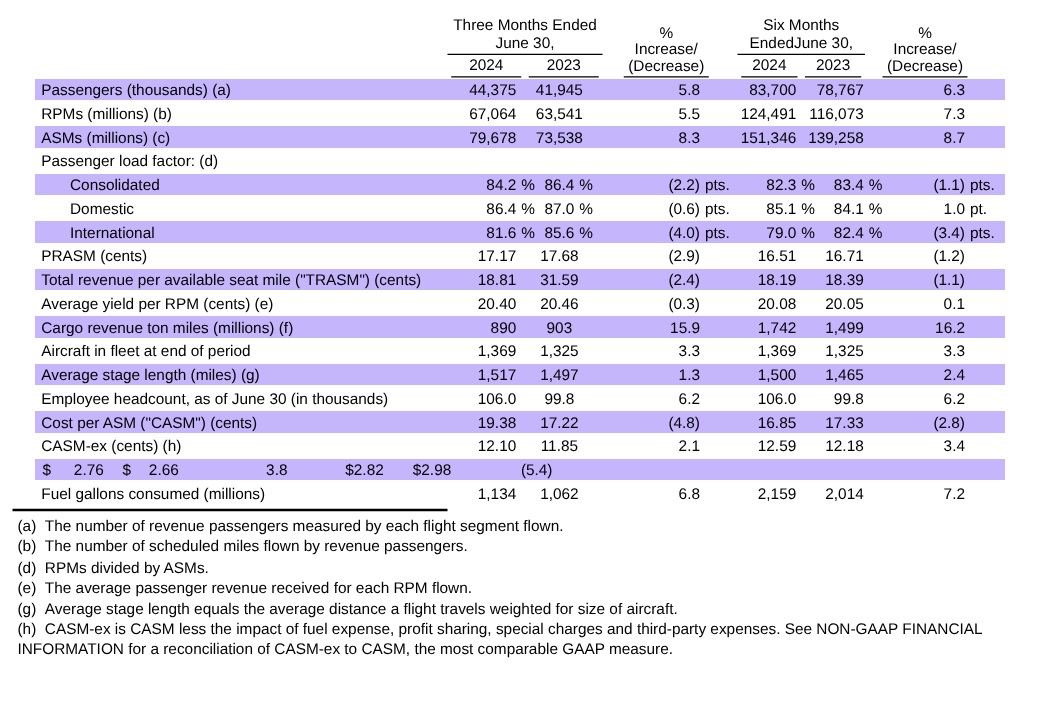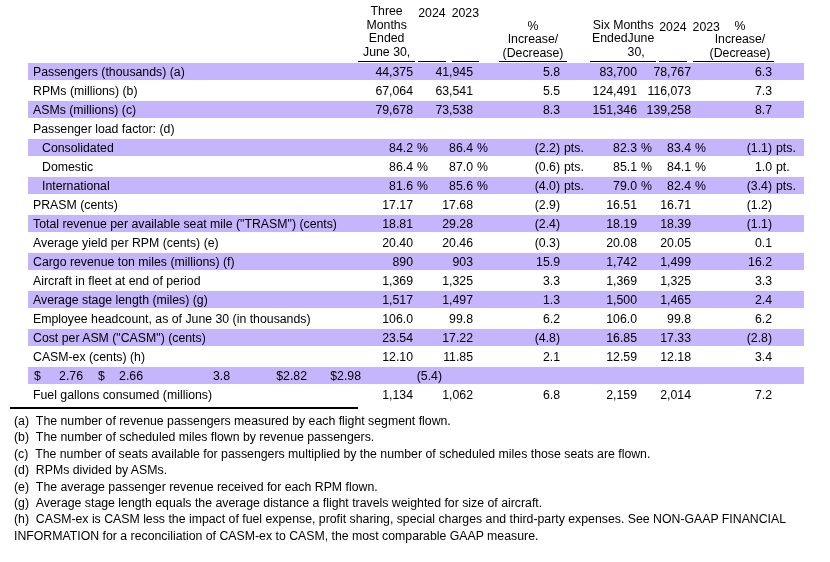--- a/index.html
+++ b/index.html
@@ -11,50 +11,50 @@
     color:#000000;
     font-family:"Liberation Sans","DejaVu Sans",sans-serif;
     font-size:12.3px;
     overflow:hidden;
   }
   .tbl { margin:9px 0 0 28px; width:776px; }
 
   
   .thead { display:flex; align-items:flex-end; height:53px; }
   .hspacer { width:330px; }
-  .hgrp { display:flex; flex-direction:row; }
+  .hgrp { display:flex; flex-direction:column; }
   .grpw1 { width:124px; }
   .grpw2 { width:102px; }
   .hgrp-title {
     text-align:center; white-space:pre-line; line-height:13.5px;
     border-bottom:1.5px solid #000; padding-bottom:2px;
   }
   .hgrp-title2 { border-bottom:1.5px solid #000; padding-bottom:2px; line-height:13.5px; }
   .hline1 { text-align:center; }
-  .spread { display:flex; justify-content:space-between; padding:0 2px; }
+  .spread { display:flex; justify-content:center; padding:0 2px; }
   .hyears { display:flex; }
   .hyear {
     flex:1; margin:0 3px; text-align:center; line-height:17px;
     border-bottom:1.5px solid #000;
   }
   .hpct { display:flex; flex-direction:column; align-items:center; justify-content:flex-end; }
   .hpct-txt {
     text-align:center; white-space:pre-line; line-height:13.5px;
     border-bottom:1.5px solid #000; padding:0 4px 1px 4px;
   }
   .hpct.c6 { padding-right:14px; }
 
   
   .row { display:flex; align-items:center; height:19px; padding:1px 0; }
   .row.shaded { background-color:#c4b5fd; background-clip:content-box; }
   .lbl { width:330px; padding-left:5px; white-space:nowrap; overflow:hidden; }
-  .lbl.indent { padding-left:14px; }
+  .lbl.indent { padding-left:28px; }
   .cell { display:flex; align-items:center; justify-content:flex-end; white-space:nowrap; }
   .c1 { width:64px;  padding-right:9px; }
-  .c2 { width:60px;  padding-right:9px; }
+  .c2 { width:60px;  padding-right:9px;justify-content:center; }
   .c3 { width:108px; padding-right:6px; }
   .c4 { width:48px;  padding-right:1px;justify-content:flex-end; }
   .c5 { width:54px;  padding-right:1px; }
   .c6 { width:110px; padding-right:6px; }
   .pfx { margin-right:auto; padding-left:6px; }
   .val { text-align:right; }
   .sfx-y { display:inline-block; width:14px; margin-right:-14px; padding-left:4px; text-align:left; }
   .sfx-p { display:inline-block; width:24px; padding-left:4px; text-align:left; }
 
   .bottom-rule { height:2px; background:#000; width:348px; margin:3px 0 0 10px; }
@@ -326,21 +326,21 @@
             <span class="sfx-p"></span>
           </div>
         </div>
         <div class="row shaded">
           <div class="lbl">Total revenue per available seat mile ("TRASM") (cents)</div>
           <div class="cell c1">
             <span class="val">18.81</span>
             <span class="sfx-y"></span>
           </div>
           <div class="cell c2">
-            <span class="val">29.28</span>
+            <span class="val">31.59</span>
             <span class="sfx-y"></span>
           </div>
           <div class="cell c3">
             <span class="val">(2.4)</span>
             <span class="sfx-p"></span>
           </div>
           <div class="cell c4">
             <span class="val">18.19</span>
             <span class="sfx-y"></span>
           </div>
@@ -484,21 +484,21 @@
             <span class="sfx-y"></span>
           </div>
           <div class="cell c6">
             <span class="val">6.2</span>
             <span class="sfx-p"></span>
           </div>
         </div>
         <div class="row shaded">
           <div class="lbl">Cost per ASM ("CASM") (cents)</div>
           <div class="cell c1">
-            <span class="val">23.54</span>
+            <span class="val">19.38</span>
             <span class="sfx-y"></span>
           </div>
           <div class="cell c2">
             <span class="val">17.22</span>
             <span class="sfx-y"></span>
           </div>
           <div class="cell c3">
             <span class="val">(4.8)</span>
             <span class="sfx-p"></span>
           </div>
@@ -598,19 +598,18 @@
           </div>
         </div>
       </div>
   </div>
 
   <div class="bottom-rule"></div>
 
   <div id="footnotes" class="footnotes">
       <div class="footnote"><span class="fmark">(a)</span>&nbsp;&nbsp;The number of revenue passengers measured by each flight segment flown.</div>
       <div class="footnote"><span class="fmark">(b)</span>&nbsp;&nbsp;The number of scheduled miles flown by revenue passengers.</div>
-      <div class="footnote"><span class="fmark">(c)</span>&nbsp;&nbsp;The number of seats available for passengers multiplied by the number of scheduled miles those seats are flown.</div>
       <div class="footnote"><span class="fmark">(d)</span>&nbsp;&nbsp;RPMs divided by ASMs.</div>
       <div class="footnote"><span class="fmark">(e)</span>&nbsp;&nbsp;The average passenger revenue received for each RPM flown.</div>
       <div class="footnote"><span class="fmark">(g)</span>&nbsp;&nbsp;Average stage length equals the average distance a flight travels weighted for size of aircraft.</div>
       <div class="footnote"><span class="fmark">(h)</span>&nbsp;&nbsp;CASM-ex is CASM less the impact of fuel expense, profit sharing, special charges and third-party expenses. See NON-GAAP FINANCIAL INFORMATION for a reconciliation of CASM-ex to CASM, the most comparable GAAP measure.</div>
     </div>
 </div>
 
 </body></html>

